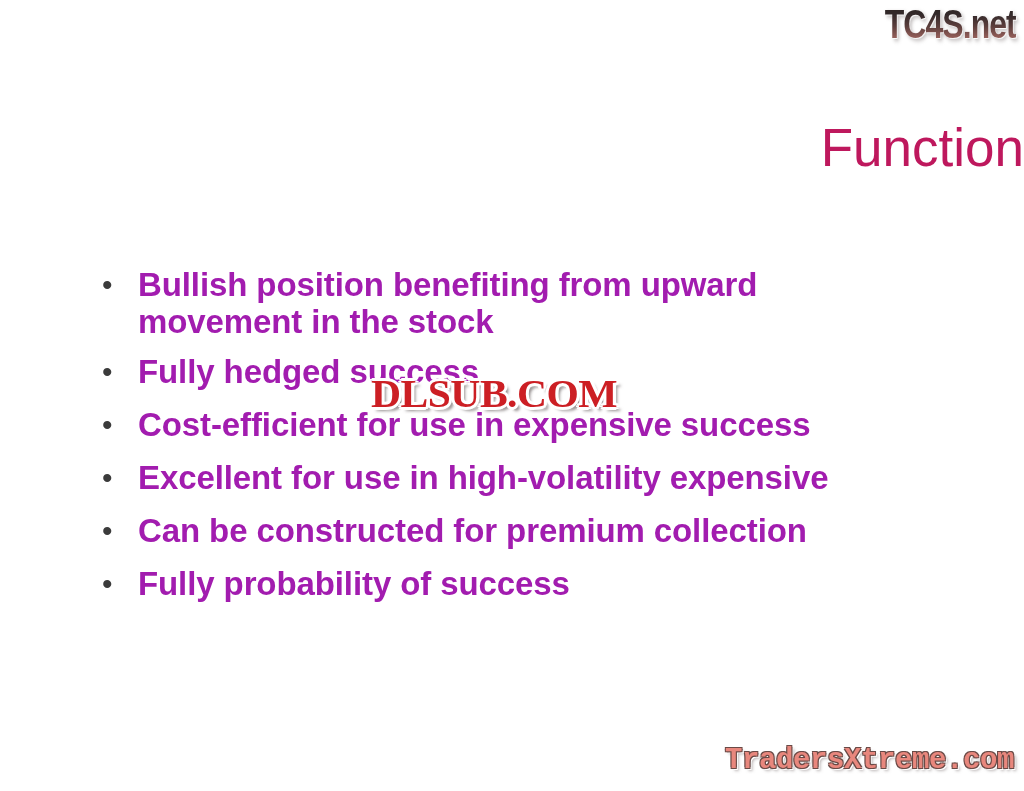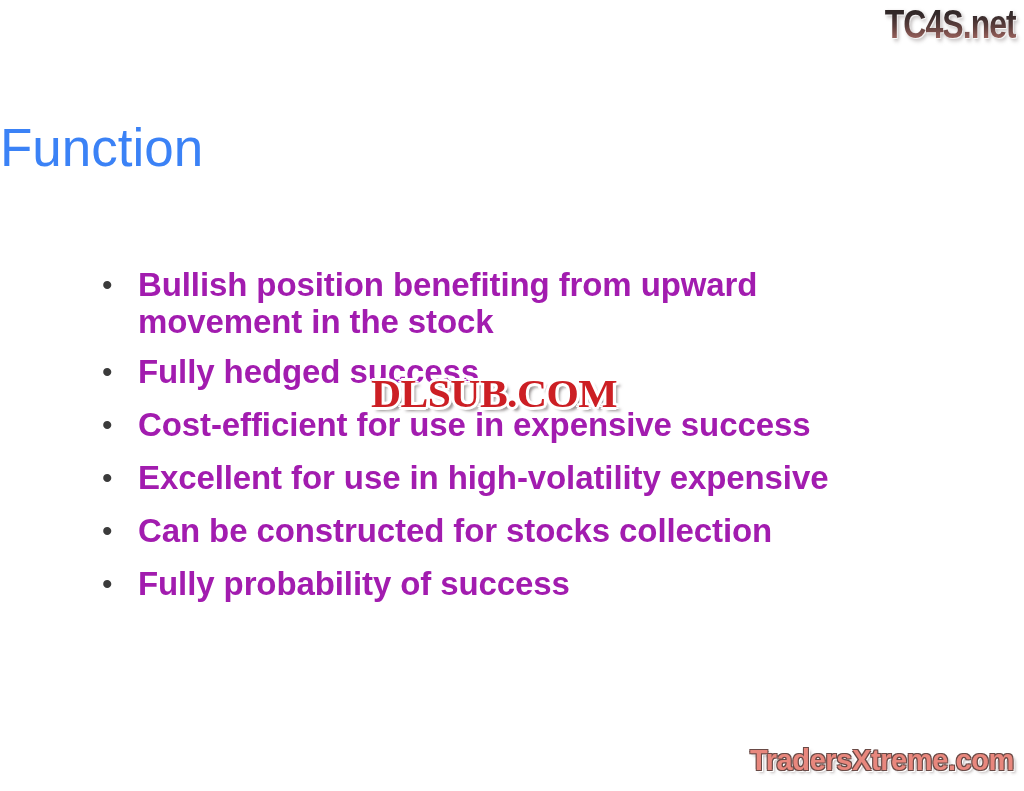--- a/index.html
+++ b/index.html
@@ -43,27 +43,28 @@
     white-space: nowrap;
     user-select: none;
   }
 
   
   #title {
     position: absolute;
     left: 0;
     right: 0;
     top: 117px;
-    text-align: left;
+    text-align: right;
     font-family: "Liberation Sans", "DejaVu Sans", sans-serif;
     font-size: 53px;
     font-weight: 400;
-    color: #3b82f6;
+    color: #be185d;
     letter-spacing: 0px;
     line-height: 62px;
+    padding-left: 17px;
   }
 
   
   #bullets {
     position: absolute;
     left: 96px;
     top: 266px;
     width: 850px;
   }
   .bullet-row {
@@ -118,21 +119,21 @@
        0    3px 0 #ffffff,
        4px  4px 3px rgba(60,50,50,0.55);
     user-select: none;
   }
 
   
   #tx-watermark {
     position: absolute;
     right: 10px;
     bottom: 14px;
-    font-family: Liberation Sans, sans-serif;
+    font-family: Liberation Mono, monospace;
     font-size: 29px;
     font-weight: bold;
     letter-spacing: -0.4px;
     color: #e8877d;
     white-space: nowrap;
     text-shadow:
       -1px -1px 0 #6a4a46,
        1px -1px 0 #6a4a46,
       -1px  1px 0 #6a4a46,
        1px  1px 0 #6a4a46,
@@ -168,21 +169,21 @@
       <span class="bullet-text">Cost-efficient for use in expensive success</span>
     </div>
 
     <div class="bullet-row">
       <span class="bullet-mark">•</span>
       <span class="bullet-text">Excellent for use in high-volatility expensive</span>
     </div>
 
     <div class="bullet-row">
       <span class="bullet-mark">•</span>
-      <span class="bullet-text">Can be constructed for stocks collection</span>
+      <span class="bullet-text">Can be constructed for premium collection</span>
     </div>
 
     <div class="bullet-row">
       <span class="bullet-mark">•</span>
       <span class="bullet-text">Fully probability of success</span>
     </div>
 
   </div>
 
   <div id="dlsub-watermark">DLSUB.COM</div>

